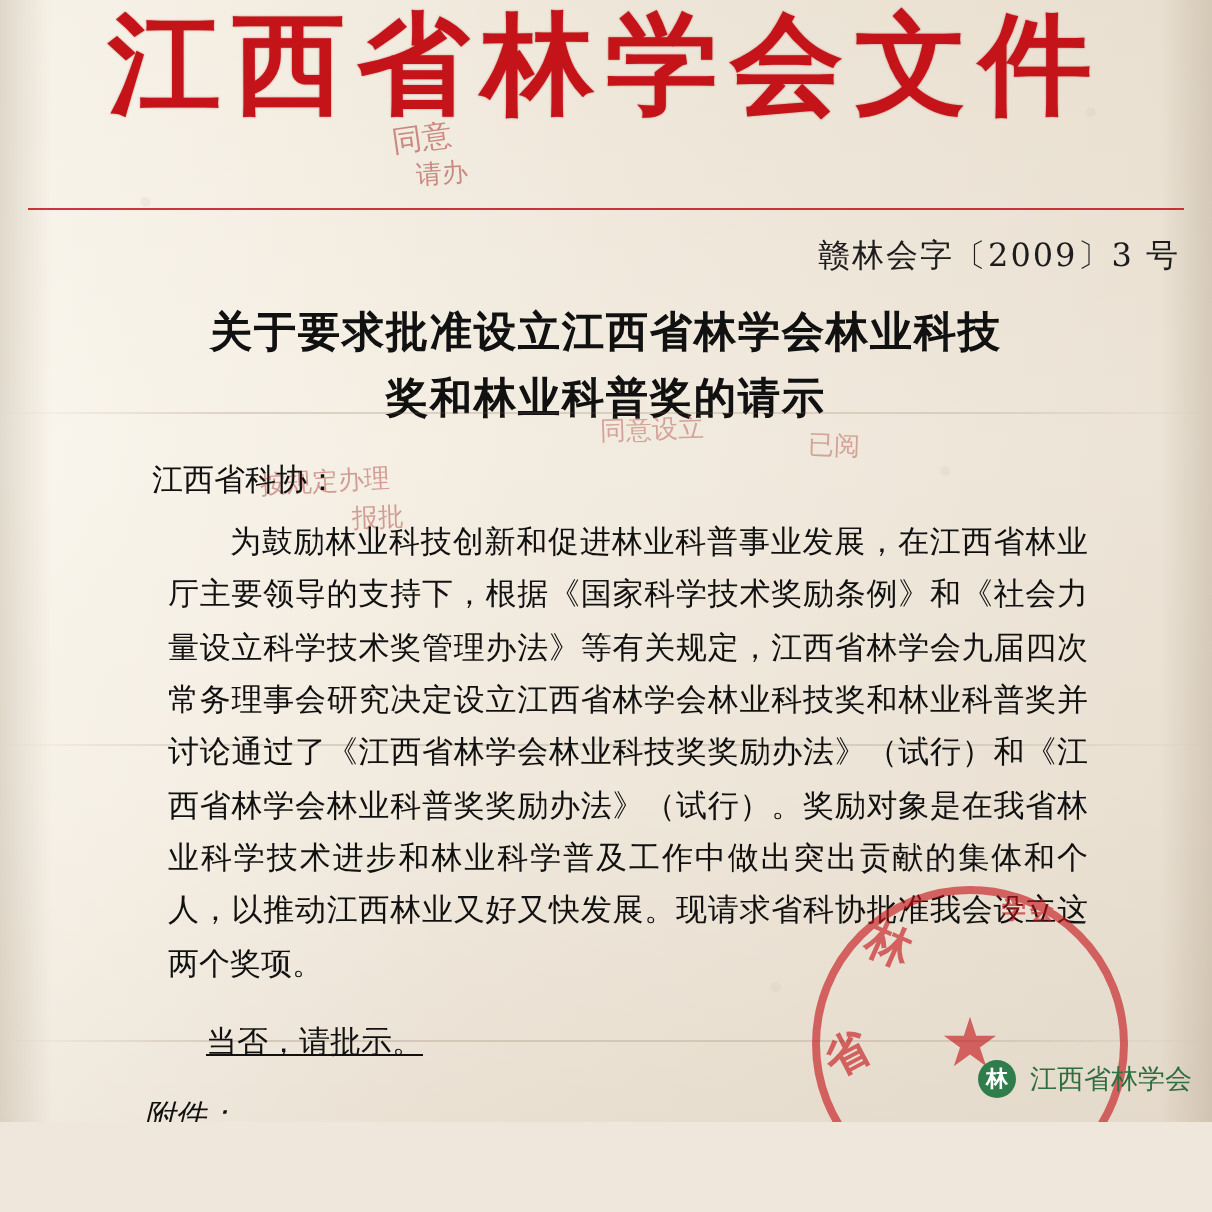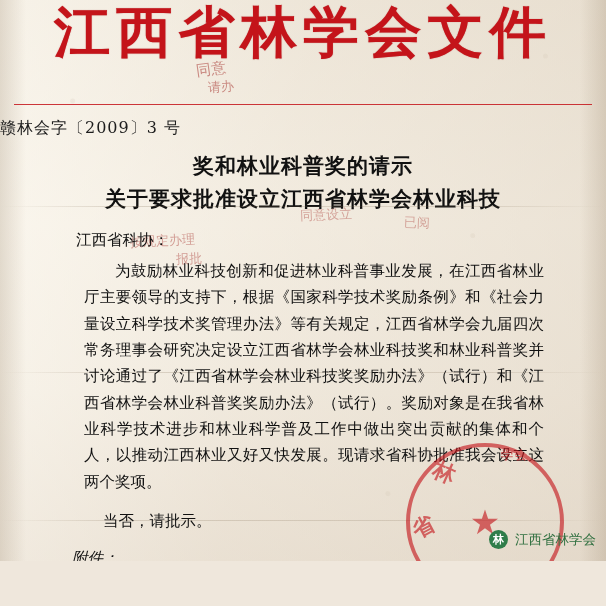--- a/index.html
+++ b/index.html
@@ -55,41 +55,41 @@
     pointer-events:none;white-space:nowrap;
   }
   .sc1{left:196px;top:60px;font-size:15px;transform:rotate(-8deg);}
   .sc2{left:208px;top:78px;font-size:13px;transform:rotate(-4deg);}
   .sc3{left:130px;top:232px;font-size:13px;transform:rotate(-3deg);opacity:.45;}
   .sc4{left:300px;top:206px;font-size:13px;transform:rotate(-2deg);opacity:.4;}
   .sc5{left:404px;top:214px;font-size:13px;transform:rotate(2deg);opacity:.4;}
   .sc6{left:176px;top:250px;font-size:13px;transform:rotate(-2deg);opacity:.45;}
 
   .docnum{
-    position:absolute;left:0;right:0;top:118px;
-    text-align:left;font-size:16px;color:#1d1d1d;letter-spacing:1px;
+    position:absolute;left:0;right:16px;top:118px;
+    text-align:right;font-size:16px;color:#1d1d1d;letter-spacing:1px;
   }
   .headline{
     position:absolute;left:56px;right:56px;top:150px;
     text-align:center;font-size:21px;font-weight:700;color:#111;
     line-height:1.55;letter-spacing:1px;
   }
   .recipient{
     position:absolute;left:76px;top:230px;font-size:15.5px;color:#111;
   }
   .body{
     position:absolute;left:72px;right:62px;top:258px;
     font-size:15.5px;color:#111;line-height:1.70;text-align:justify;
   }
   .body p{margin:0 0 2px 12px;text-indent:2em;}
   .tail{
     position:absolute;left:72px;right:62px;top:508px;
     font-size:15.5px;color:#111;line-height:1.72;
   }
-  .tail .ask{text-indent:2em;margin:0 0 10px 0;}
+  .tail .ask{text-indent:2em;margin:0 0 10px 0;text-decoration:underline;}
   .tail .attach-line{margin:0;font-style:italic;}
   .tail .attach-item{margin:0 0 2px 0;padding-left:2.1em;}
   
   .seal{
     position:absolute;right:42px;bottom:-40px;width:150px;height:150px;
     border:4px solid #c4141a;border-radius:50%;
     opacity:.62;
   }
   .seal .sealtext{
     position:absolute;inset:0;color:#c4141a;font-weight:700;font-size:22px;
@@ -139,22 +139,22 @@
     <div class="title">江西省林学会文件</div>
   </div>
   <div class="redline"></div>
 
   <div class="scribble sc1">同意</div>
   <div class="scribble sc2">请办</div>
 
   <div class="docnum">赣林会字〔2009〕3 号</div>
 
   <div class="headline">
+    <div>关于要求批准设立江西省林学会林业科技</div>
     <div>奖和林业科普奖的请示</div>
-    <div>关于要求批准设立江西省林学会林业科技</div>
   </div>
 
   <div class="fold"></div>
   <div class="fold fold2"></div>
   <div class="fold fold3"></div>
 
   <div class="scribble sc4">同意设立</div>
   <div class="scribble sc5">已阅</div>
   <div class="scribble sc3">按规定办理</div>
   <div class="scribble sc6">报批</div>

